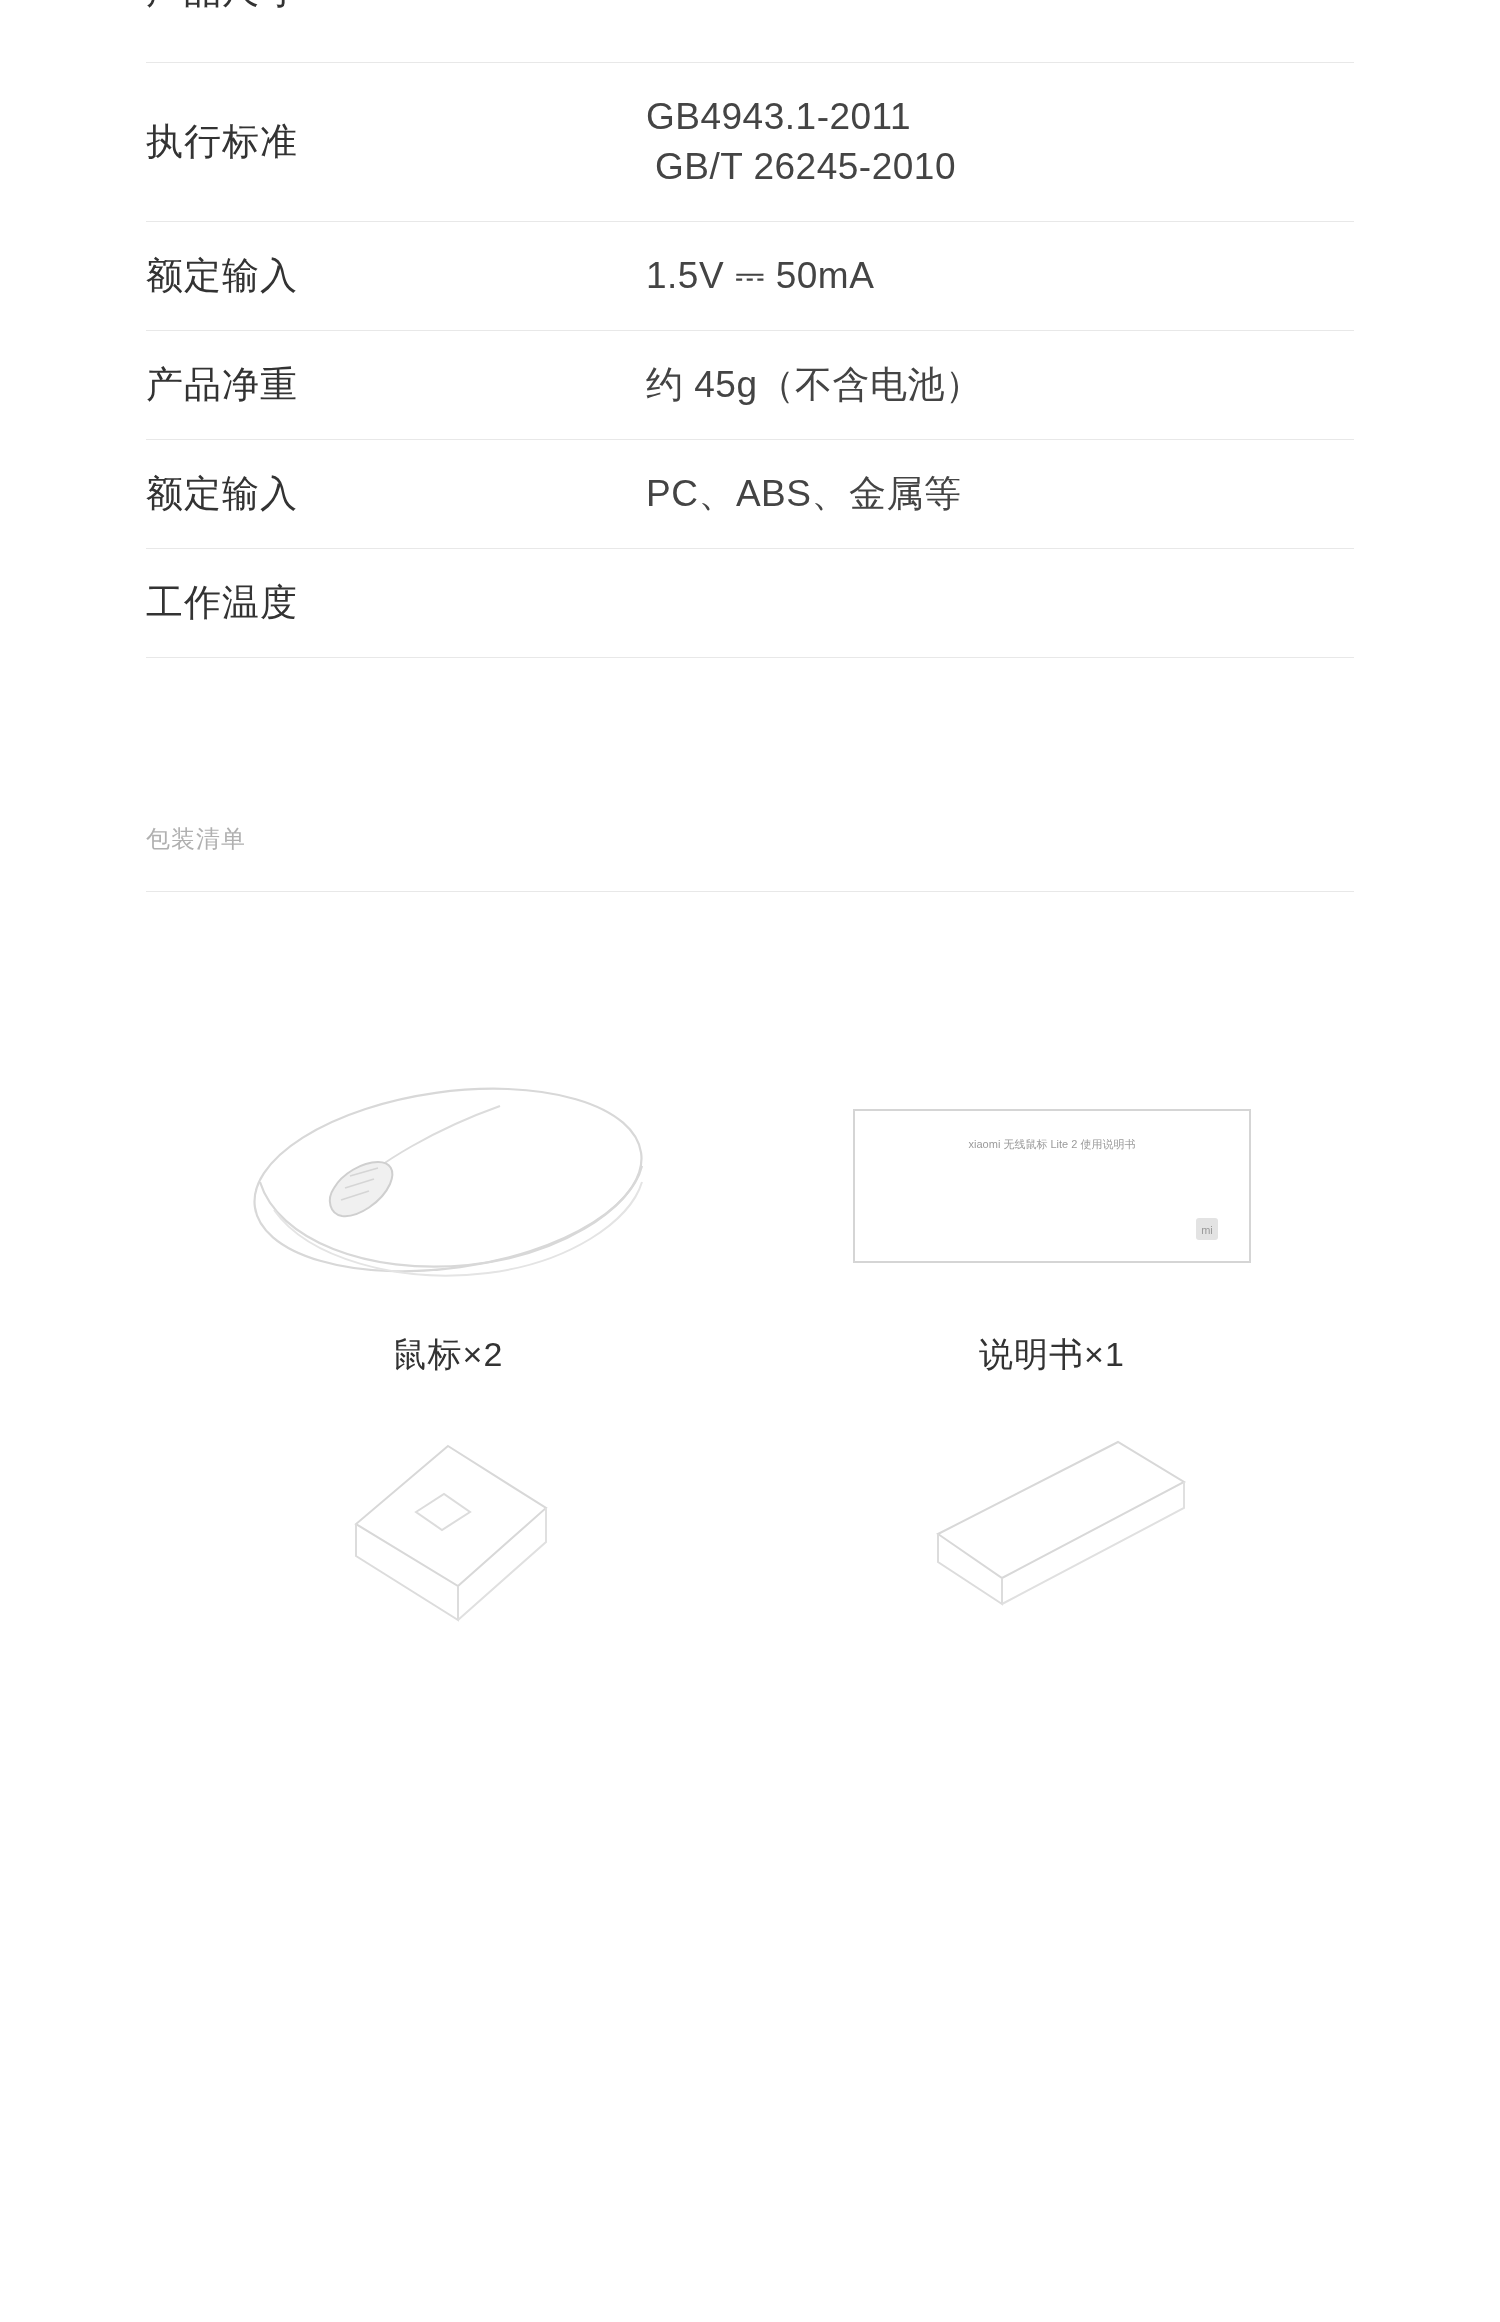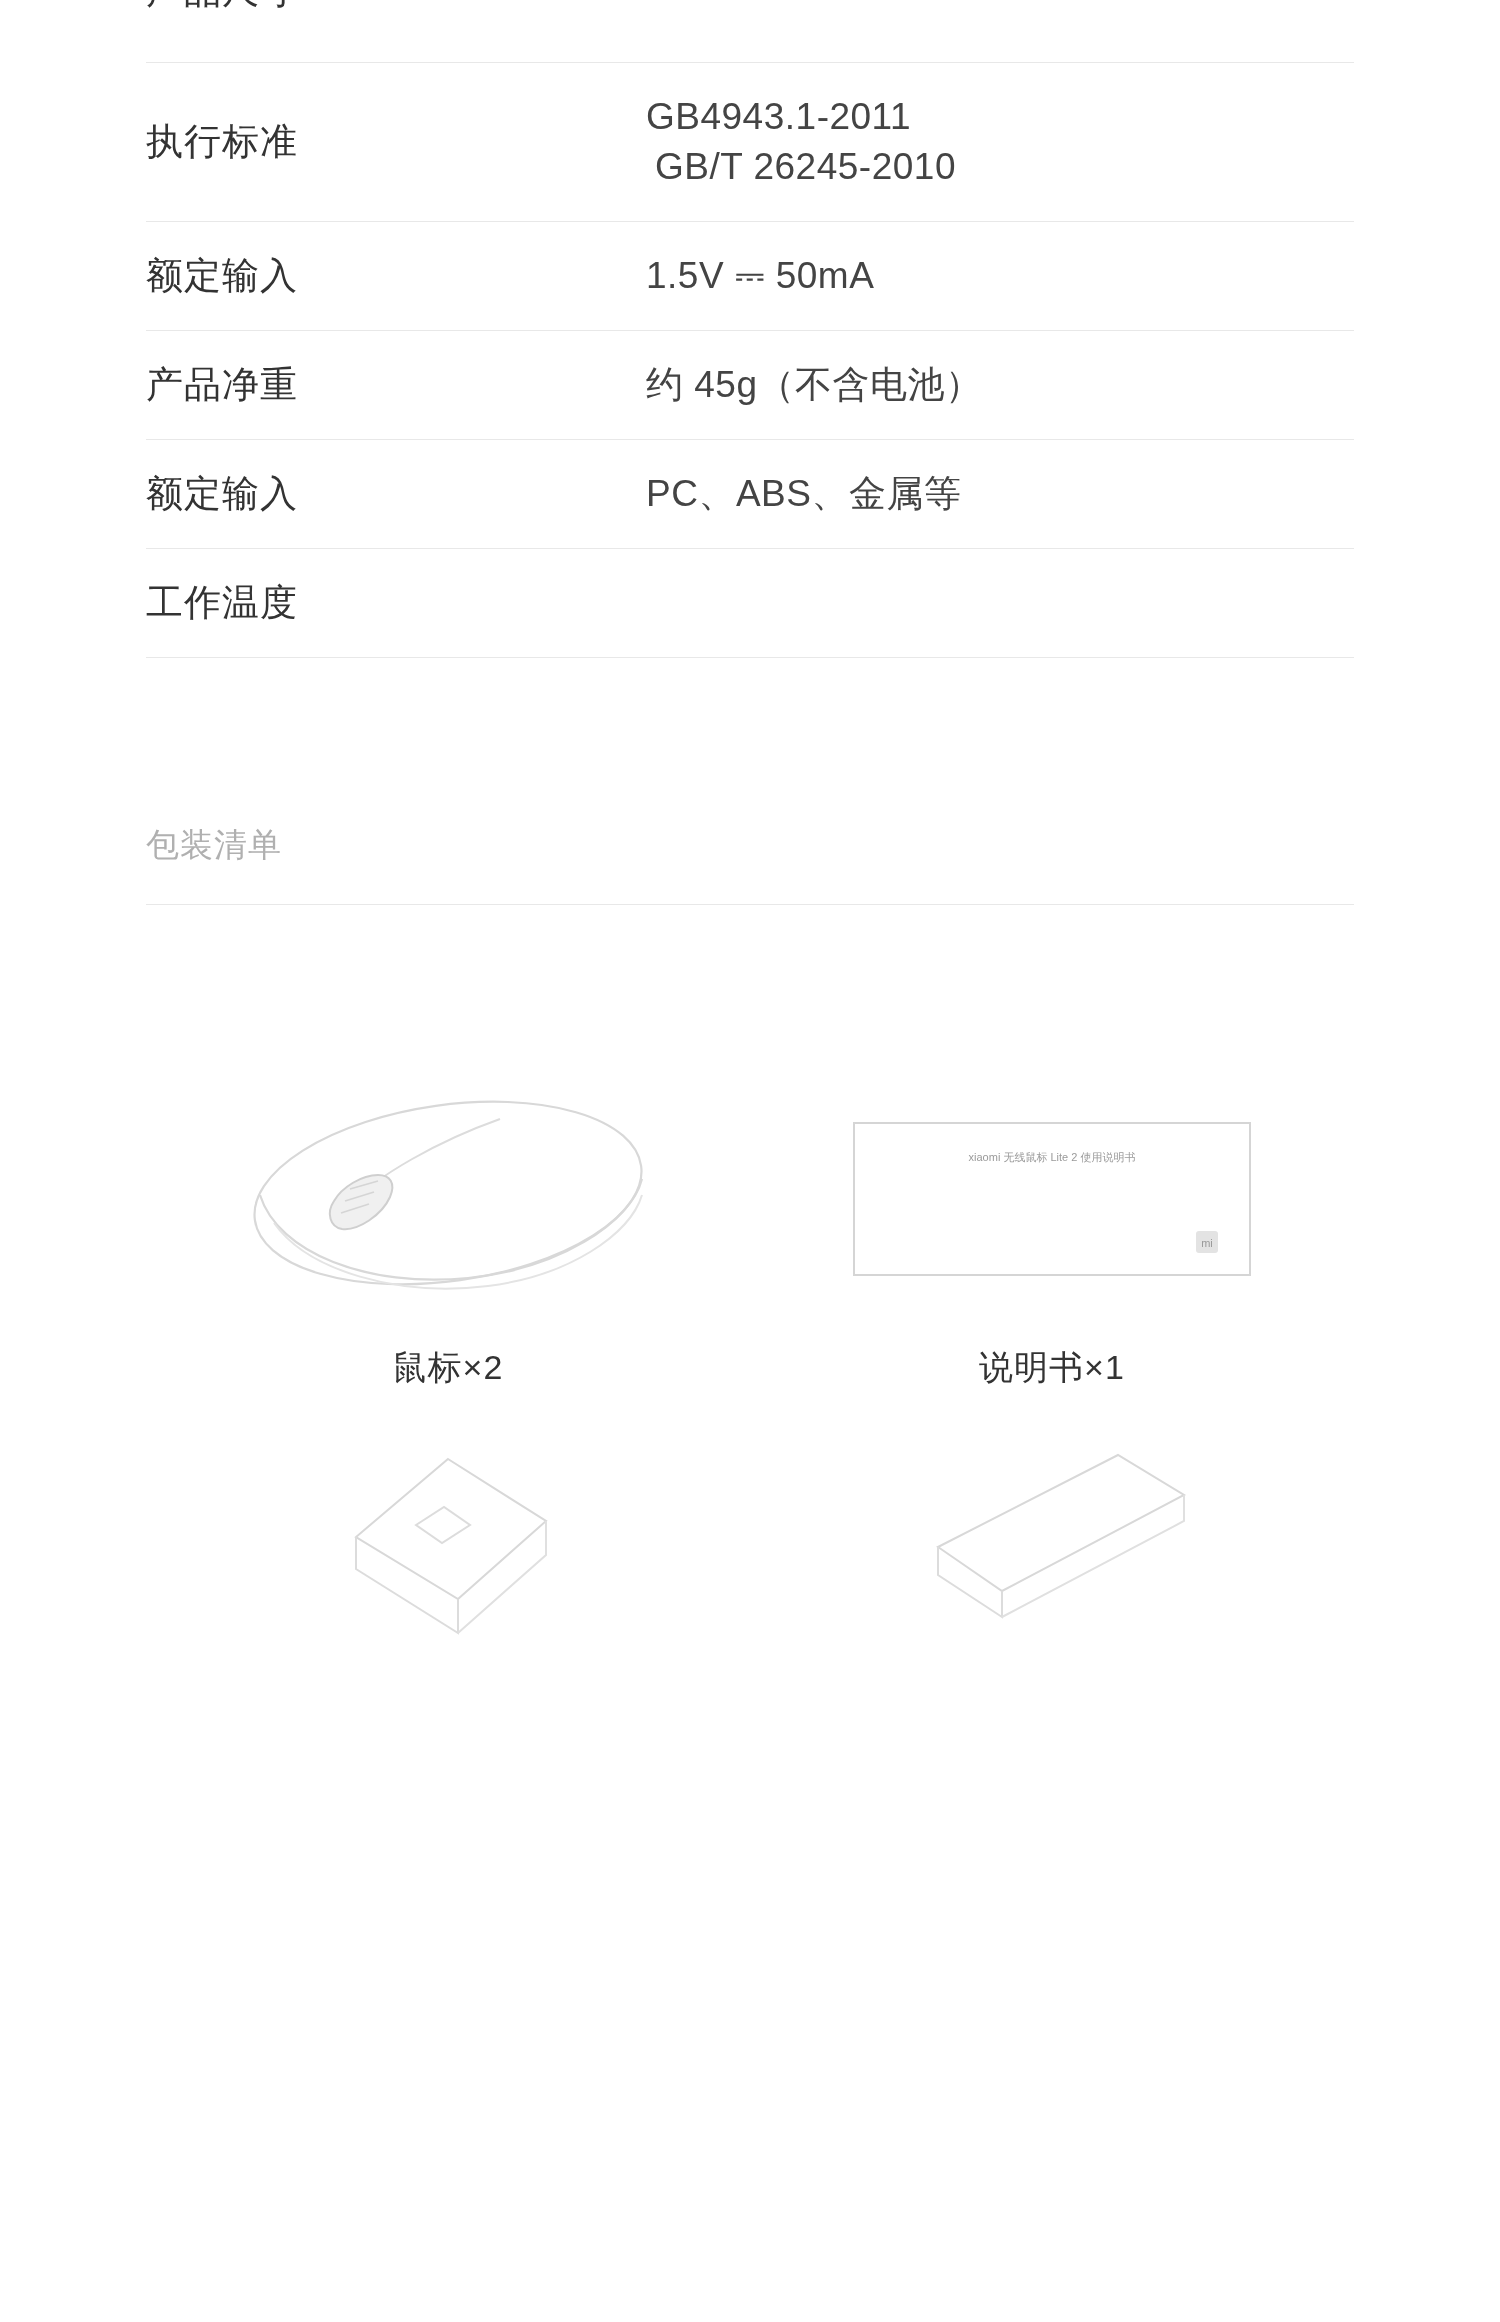--- a/index.html
+++ b/index.html
@@ -95,21 +95,21 @@
     flex: 1;
     font-size: 37px;
     color: #444444;
     letter-spacing: 0.5px;
   }
 
   
   .section-title {
     width: 1208px;
     margin: 0 auto;
-    font-size: 33px;
+    font-size: 24px;
     color: #b0b0b0;
     letter-spacing: 1px;
     padding-top: 165px;
     padding-bottom: 36px;
   }
   .section-divider {
     width: 1208px;
     margin: 0 auto;
     height: 1px;
     background: #e8e8e8;

